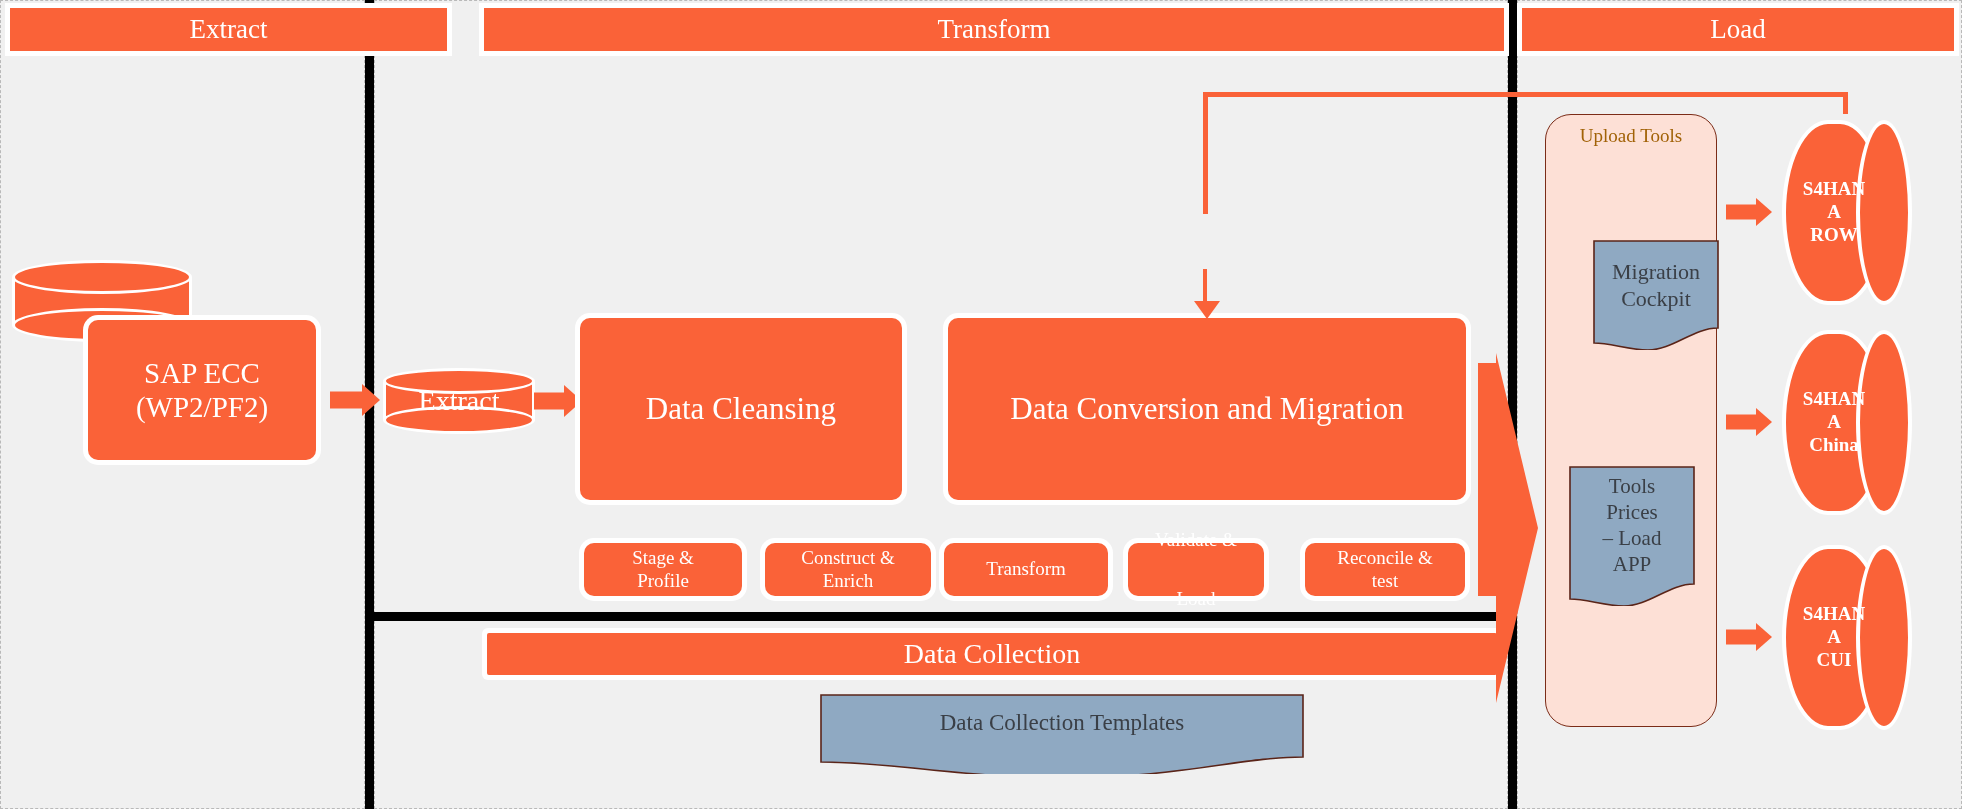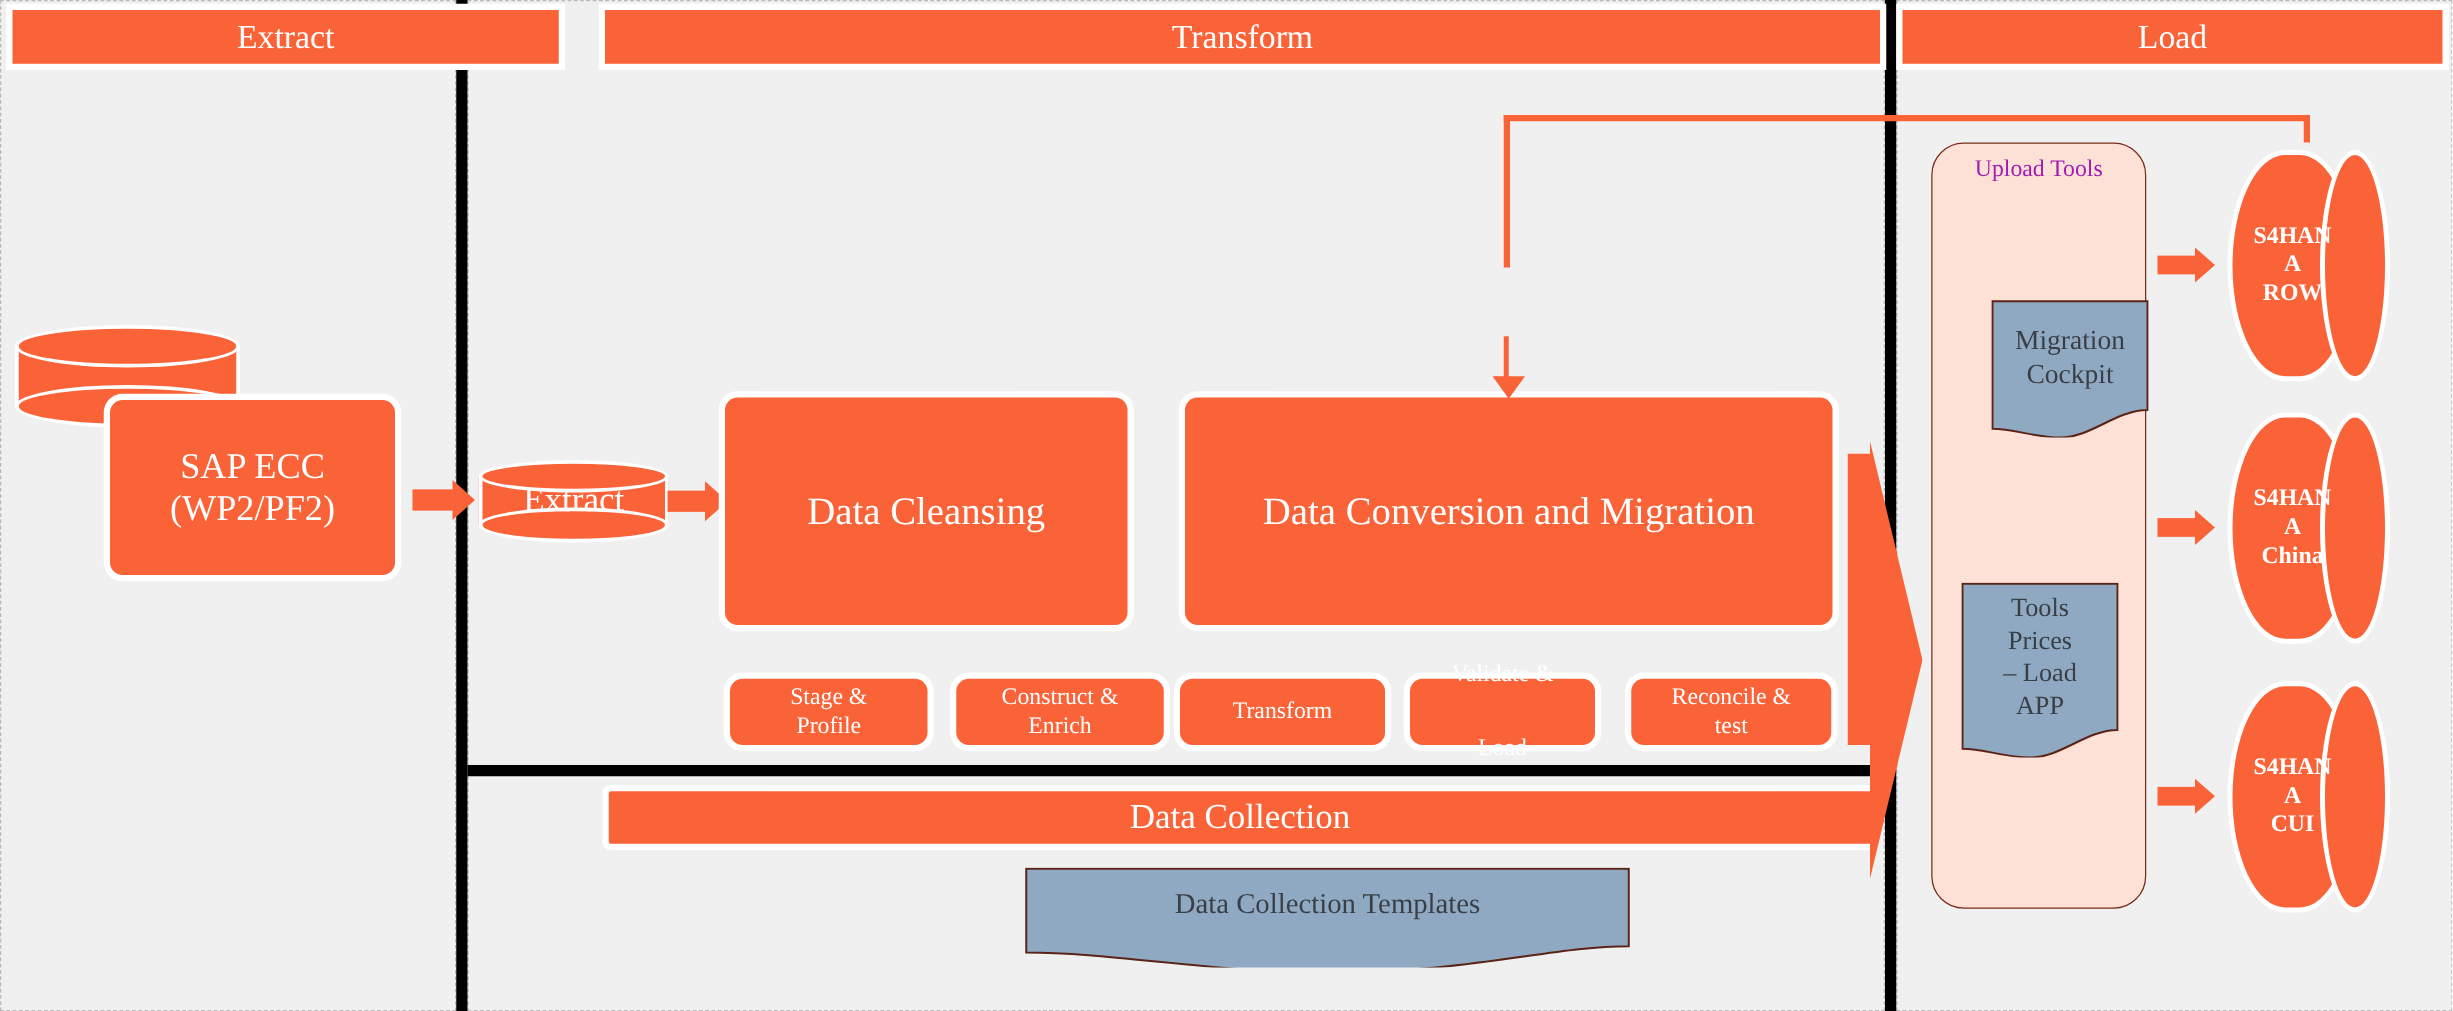--- a/index.html
+++ b/index.html
@@ -56,21 +56,21 @@
   .doc{position:absolute;}
   .doc svg{display:block;width:100%;height:100%;}
   .doc .dtext{position:absolute;left:0;right:0;top:0;bottom:14px;display:flex;
               align-items:center;justify-content:center;text-align:center;
               color:#3a3f46;line-height:1.25;}
 
   
   .upload-box{position:absolute;background:#fde0d6;border:1.5px solid #7b2c18;
               border-radius:26px;box-sizing:border-box;}
   .upload-title{position:absolute;left:0;right:0;top:10px;text-align:center;
-                color:#a21caf;font-size:19px;}
+                color:#a16207;font-size:19px;}
 
   
   .chevron{position:absolute;}
 
   
   .fb{position:absolute;background:#fa6238;}
   .fb-head{position:absolute;width:0;height:0;border-left:13px solid transparent;
            border-right:13px solid transparent;border-top:18px solid #fa6238;}
 </style>
 </head>
@@ -147,21 +147,21 @@
     <span>Profile</span>
   </div>
   <div class="obox" style="left:765px;top:543px;width:166px;height:53px;font-size:19px;flex-direction:column;">
     <span>Construct &amp;</span>
     <span>Enrich</span>
   </div>
   <div class="obox" style="left:944px;top:543px;width:164px;height:53px;font-size:19px;flex-direction:column;">
     <span>Transform</span>
     <span></span>
   </div>
-  <div class="obox" style="left:1128px;top:543px;width:148px;height:53px;font-size:19px;flex-direction:column;gap:36px;">
+  <div class="obox" style="left:1128px;top:543px;width:136px;height:53px;font-size:19px;flex-direction:column;gap:36px;">
     <span>Validate &amp;</span>
     <span>Load</span>
   </div>
   <div class="obox" style="left:1305px;top:543px;width:160px;height:53px;font-size:19px;flex-direction:column;">
     <span>Reconcile &amp;</span>
     <span>test</span>
   </div>
 
   <div class="obox sq" style="left:487px;top:633px;width:1010px;height:42px;font-size:28px;border-radius:2px;">
     <span>Data Collection</span>

